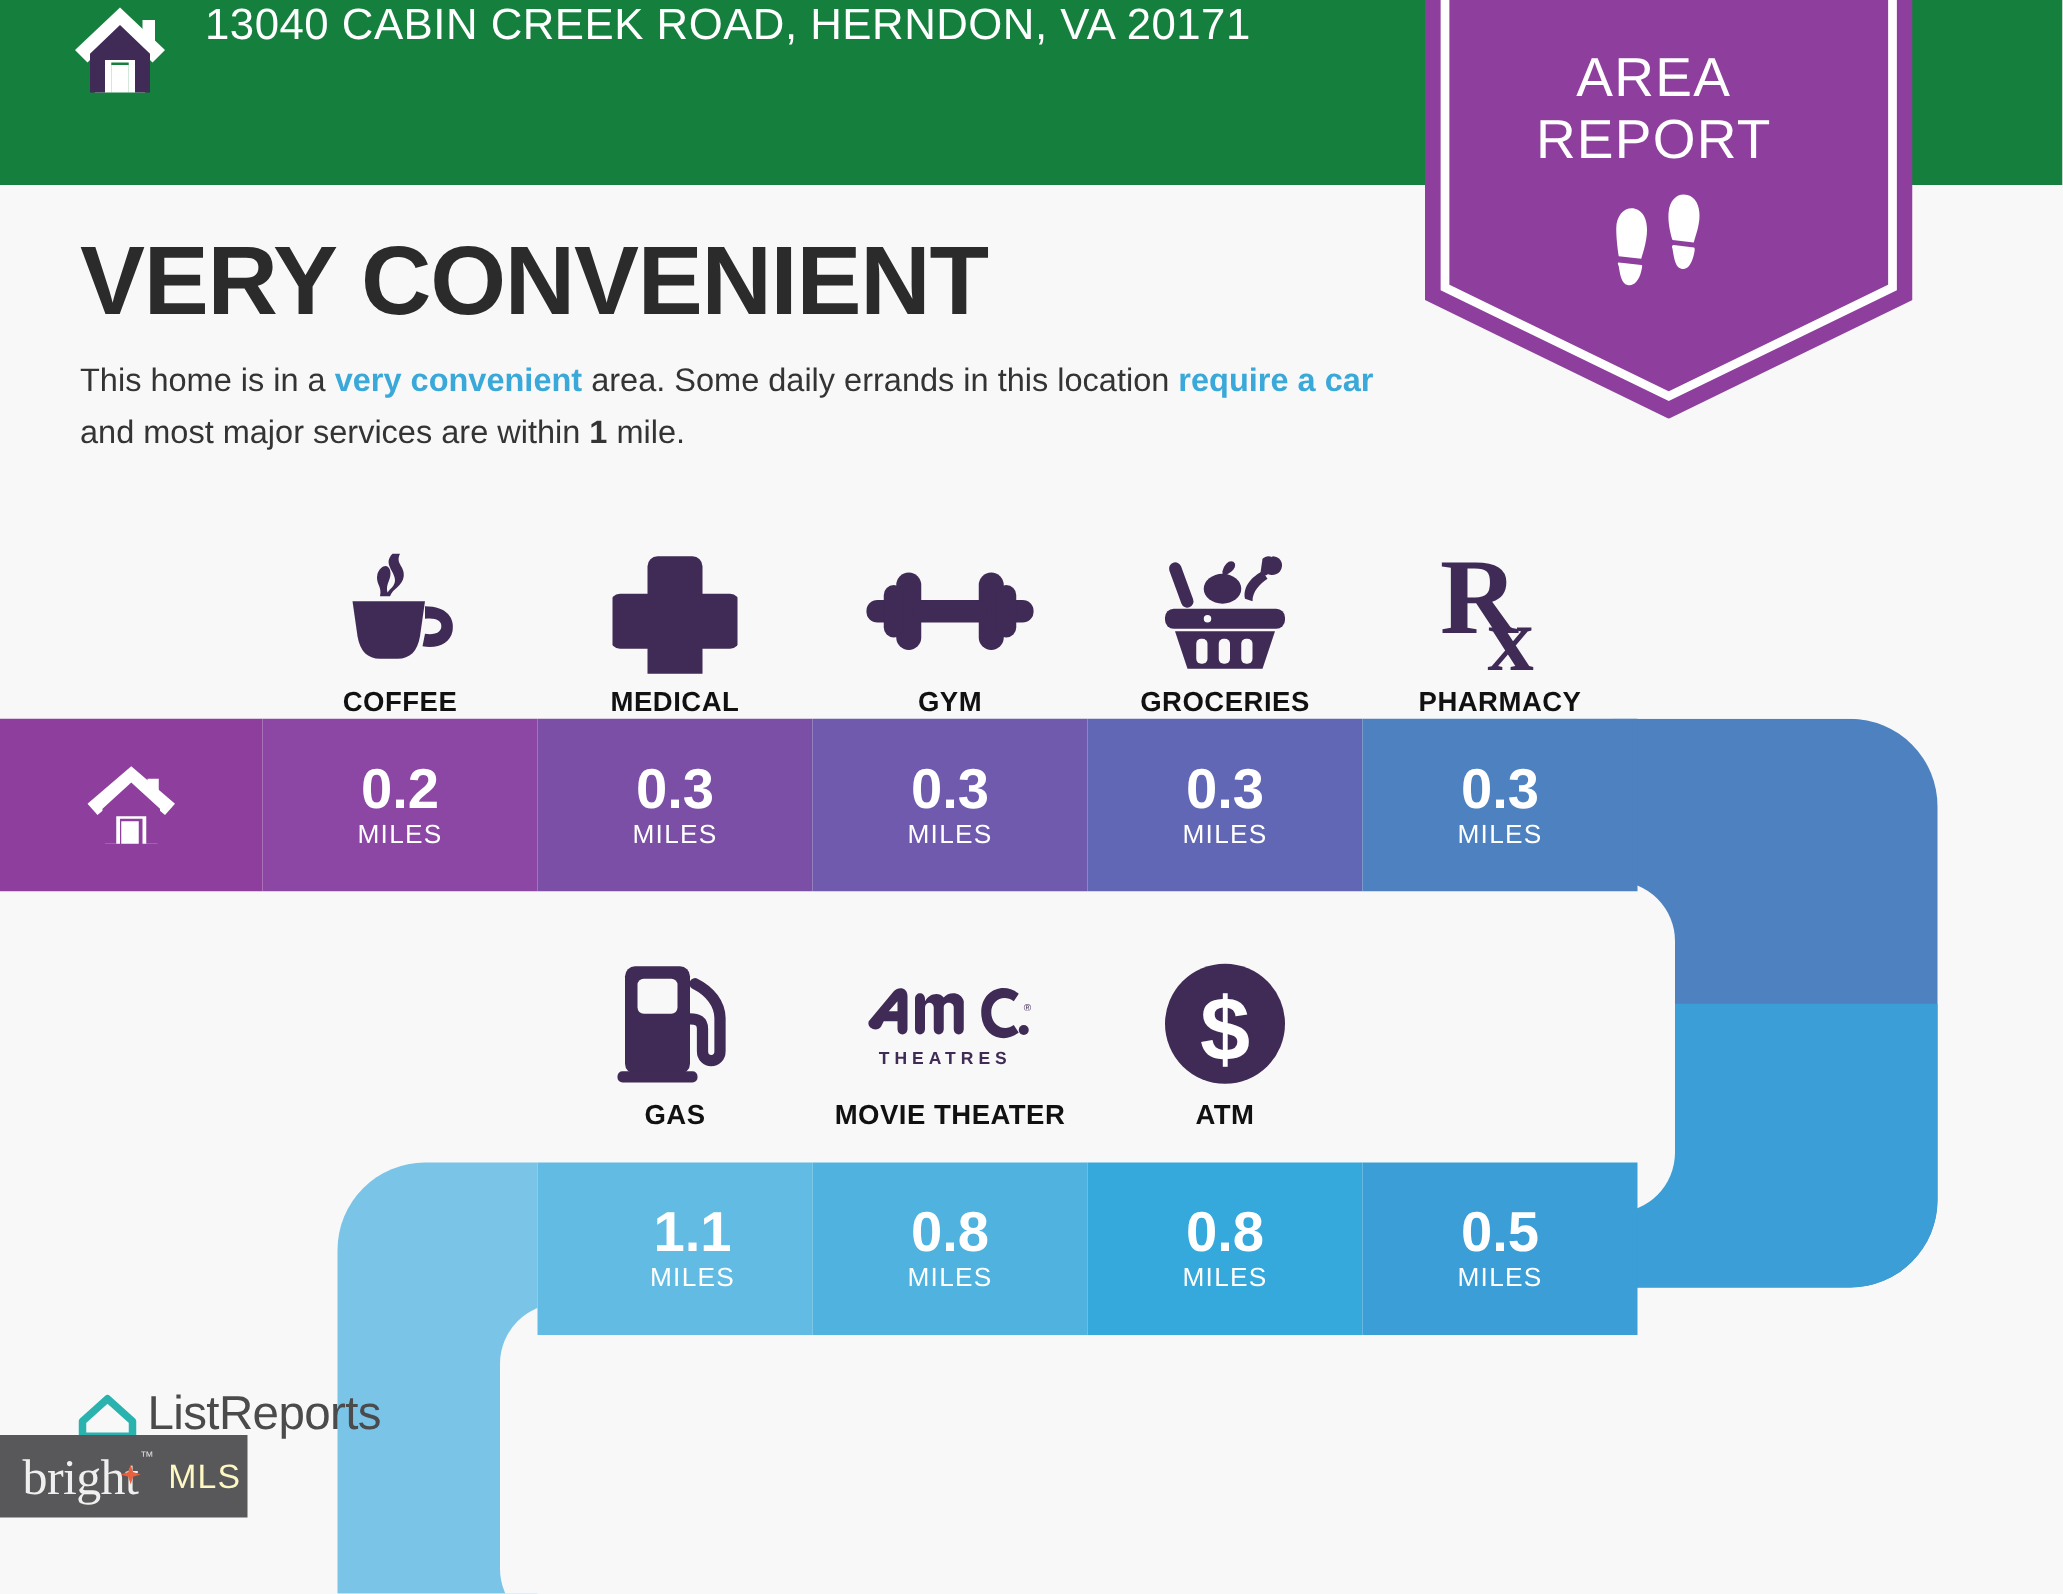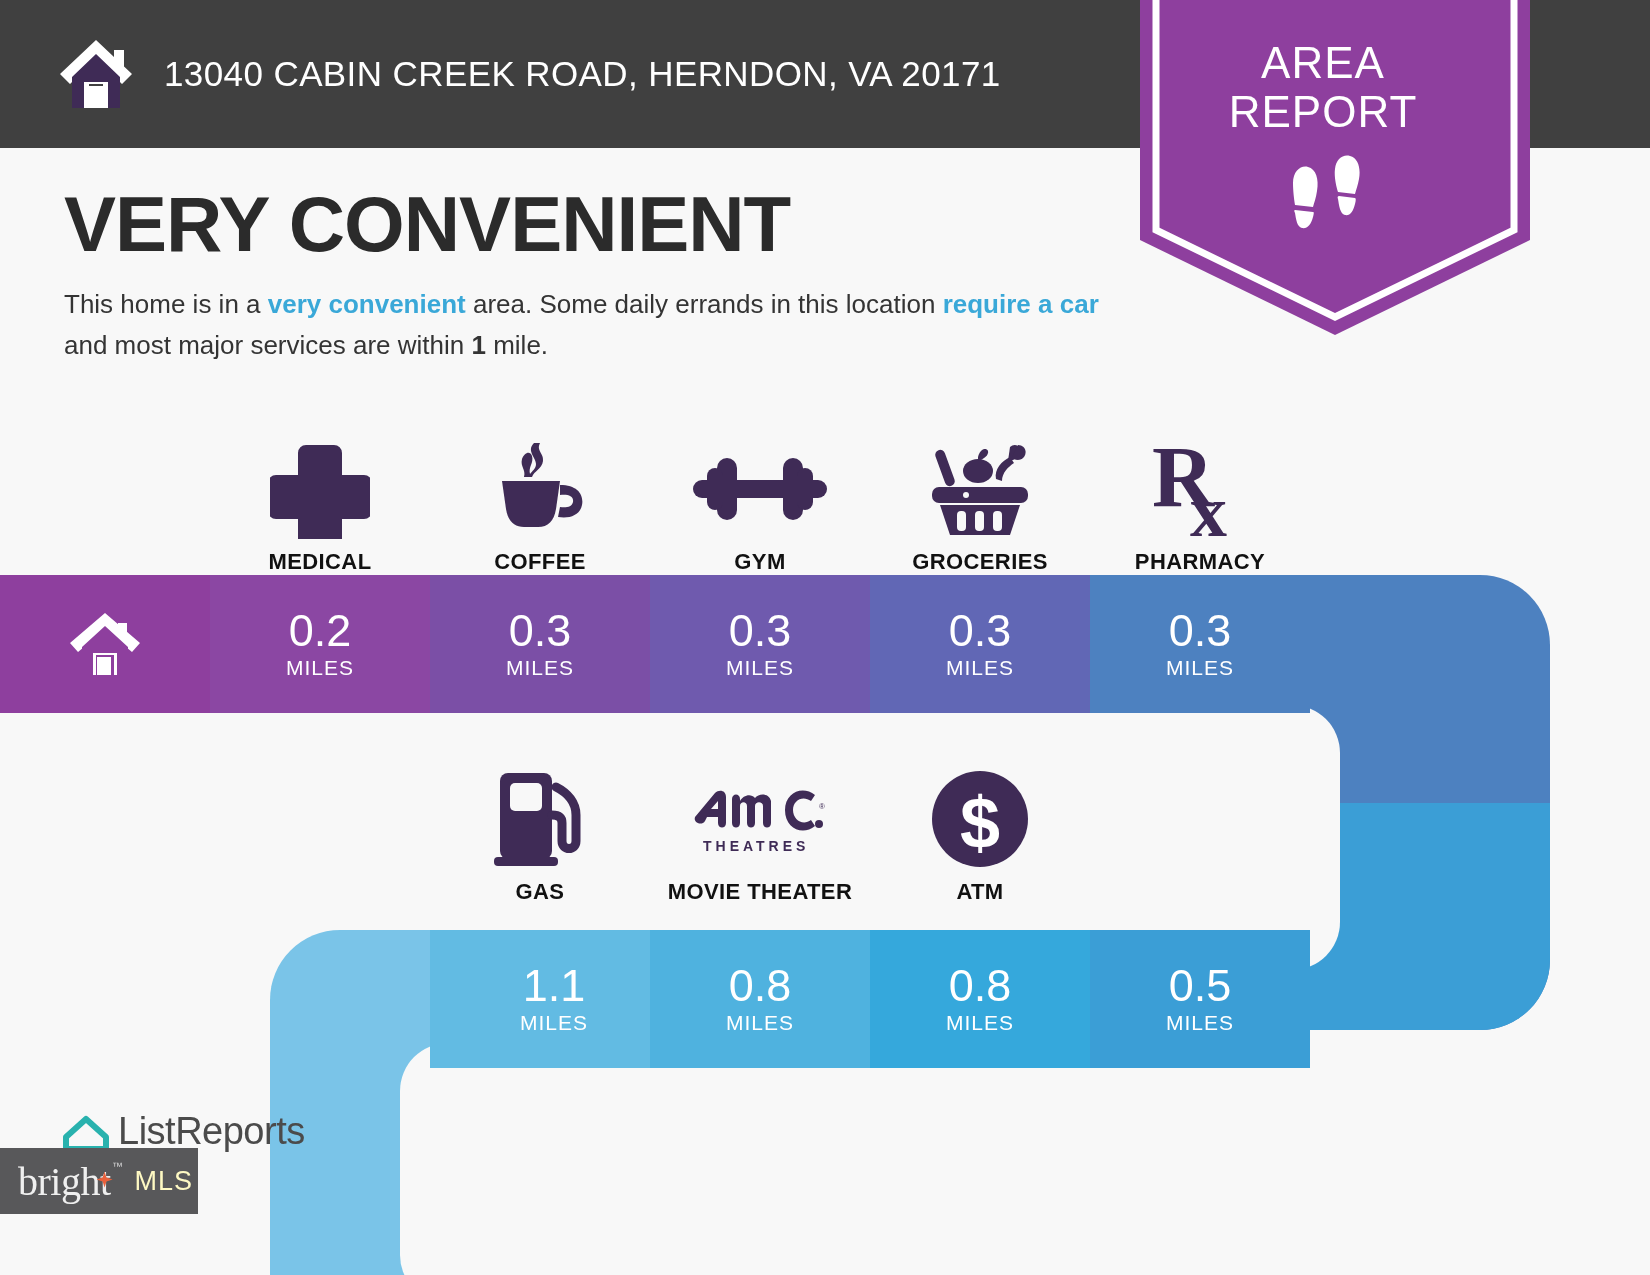--- a/index.html
+++ b/index.html
@@ -7,22 +7,22 @@
     width: 1650px; height: 1275px;
     background: #f7f7f7;
     font-family: "Liberation Sans", sans-serif;
     overflow: hidden;
   }
   #page { position: relative; width: 1650px; height: 1275px; background: #f8f8f8; }
 
   
   #header {
     position: absolute; left: 0; top: 0; width: 1650px; height: 148px;
-    background: #404040;
-    display: flex; align-items: center;
+    background: #15803d;
+    display: flex; 
   }
   #header-house { margin-left: 56px; width: 80px; height: 80px; flex: none; }
   #header-address {
     margin-left: 28px; color: #ffffff;
     font-size: 35px; letter-spacing: 0.4px; font-weight: 400;
     white-space: nowrap;
   }
 
   
   #badge {
@@ -71,21 +71,21 @@
   .bar-row { position: absolute; display: flex; height: 138px; }
   #bar-row-1 { left: 0; top: 0; }
   #bar-row-2 { left: 430px; top: 355px; }
   .bar-cell {
     width: 220px; height: 138px;
     display: flex; flex-direction: column;
     align-items: center; justify-content: center;
     color: #ffffff;
   }
   .bar-cell.home { width: 210px; }
-  .bar-val { font-size: 45px; line-height: 46px; font-weight: 400; text-align: right; }
+  .bar-val { font-size: 45px; line-height: 46px; font-weight: 700; text-align: right; }
   .bar-unit { font-size: 21px; line-height: 24px; letter-spacing: 1px; margin-top: 2px; }
   .home-icon { width: 74px; height: 66px; }
 
   
   #listreports { position: absolute; left: 62px; top: 1110px; display: flex; align-items: center; }
   #lr-name { margin-left: 8px; font-size: 38px; color: #4b4b4b; letter-spacing: -0.5px; }
 
   #brightmls {
     position: absolute; left: 0; top: 1148px; width: 198px; height: 66px;
     background: #58585a; display: flex; align-items: center;
@@ -147,36 +147,36 @@
     <div id="hero-title">VERY CONVENIENT</div>
     <div id="hero-desc">
       <span>This home is in a </span><b>very convenient</b><span> area. Some daily errands in this location </span><b>require a car</b><span> and most major services are within </span><span class="dark">1</span><span> mile.</span>
     </div>
   </div>
 
   <div class="icon-row" id="icon-row-1">
 
     <div class="icon-cell">
       <div class="icon-art">
-        <svg width="100" height="100" viewBox="0 0 100 100">
-          <path fill="#3f2b56" d="M36 6 h28 a8 8 0 0 1 8 8 v22 h22 a8 8 0 0 1 8 8 v28 a8 8 0 0 1 -8 8 h-22 v22 a8 8 0 0 1 -8 8 h-28 a8 8 0 0 1 -8 -8 v-22 h-22 a8 8 0 0 1 -8 -8 v-28 a8 8 0 0 1 8 -8 h22 v-22 a8 8 0 0 1 8 -8 z"></path>
-        </svg>
-      </div>
-      <div class="icon-label">MEDICAL</div>
-    </div>
-
-    <div class="icon-cell">
-      <div class="icon-art">
         <svg width="104" height="104" viewBox="0 0 104 104">
           <path fill="#3f2b56" d="M46 6 C38 14 48 20 48 27 C48 32 44 34 42 37 C40 30 46 26 44 19 C42 13 36 16 34 22 C32 30 38 32 36 40 L44 40 C46 34 54 32 55 24 C56 16 48 14 52 6 Z"></path>
           <path fill="#3f2b56" d="M14 44 L72 44 L68 72 C66 84 60 90 50 90 L36 90 C26 90 20 84 18 72 Z"></path>
           <path fill="#3f2b56" d="M72 48 C90 48 96 58 94 68 C92 78 82 82 70 80 L72 70 C78 71 84 70 85 65 C86 59 80 57 72 58 Z"></path>
         </svg>
       </div>
       <div class="icon-label">COFFEE</div>
+    </div>
+
+    <div class="icon-cell">
+      <div class="icon-art">
+        <svg width="100" height="100" viewBox="0 0 100 100">
+          <path fill="#3f2b56" d="M36 6 h28 a8 8 0 0 1 8 8 v22 h22 a8 8 0 0 1 8 8 v28 a8 8 0 0 1 -8 8 h-22 v22 a8 8 0 0 1 -8 8 h-28 a8 8 0 0 1 -8 -8 v-22 h-22 a8 8 0 0 1 -8 -8 v-28 a8 8 0 0 1 8 -8 h22 v-22 a8 8 0 0 1 8 -8 z"></path>
+        </svg>
+      </div>
+      <div class="icon-label">MEDICAL</div>
     </div>
 
     <div class="icon-cell">
       <div class="icon-art">
         <svg width="134" height="90" viewBox="0 0 134 90">
           <rect fill="#3f2b56" x="0" y="36" width="134" height="18" rx="9"></rect>
           <rect fill="#3f2b56" x="24" y="14" width="20" height="62" rx="10"></rect>
           <rect fill="#3f2b56" x="90" y="14" width="20" height="62" rx="10"></rect>
           <rect fill="#3f2b56" x="14" y="24" width="16" height="42" rx="8"></rect>
           <rect fill="#3f2b56" x="104" y="24" width="16" height="42" rx="8"></rect>

